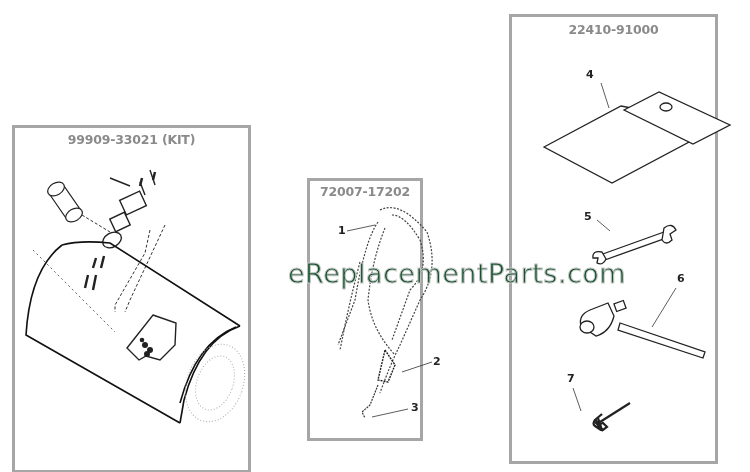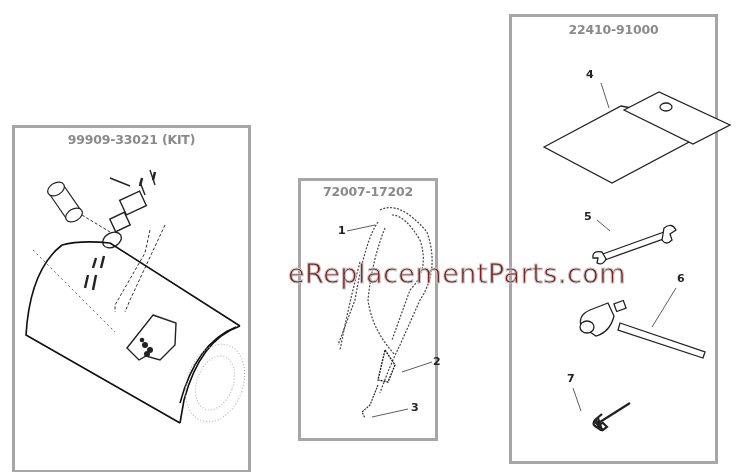--- a/index.html
+++ b/index.html
@@ -5,21 +5,21 @@
   html, body { margin:0; padding:0; background:#ffffff; }
   body { width:750px; height:472px; position:relative; overflow:hidden;
          font-family:"Liberation Sans", sans-serif; }
   .panel { position:absolute; border:3px solid #a6a6a6; background:#ffffff; box-sizing:border-box; }
   .panel-title { position:absolute; left:0; right:0; text-align:center; color:#8a8a8a;
                  font-family:"DejaVu Sans", sans-serif; font-weight:bold; font-size:12.5px;
                  letter-spacing:-0.2px; }
   .callout { position:absolute; font-family:"DejaVu Sans", sans-serif; font-weight:bold;
              font-size:11px; color:#222; }
   svg.art { position:absolute; left:0; top:0; overflow:visible; }
-  .watermark { position:absolute; left:288px; top:258px; font-size:27px; color:#7f1d1d;
+  .watermark { position:absolute; left:288px; top:258px; font-size:27px; color:#14532d;
                letter-spacing:0.5px; font-family:"DejaVu Sans", sans-serif;
                -webkit-text-stroke:1px #c8c8c8; pointer-events:none; }
 </style>
 </head>
 <body>
 
 <div class="panel" style="left:12px; top:125px; width:239px; height:348px;">
   <div class="panel-title" style="top:4px;">99909-33021 (KIT)</div>
 </div>
 <svg class="art" width="750" height="472">
@@ -65,21 +65,21 @@
     <circle cx="147" cy="354" r="2.3" fill="#222"></circle>
       <circle cx="142" cy="340" r="1.6" fill="#222"></circle>
   </g>
 
   <g fill="none" stroke="#aaa" stroke-width="1" stroke-dasharray="1,2">
     <ellipse cx="215" cy="383" rx="28" ry="40" transform="rotate(20 215 383)"></ellipse>
     <ellipse cx="215" cy="383" rx="18" ry="28" transform="rotate(20 215 383)"></ellipse>
   </g>
 </svg>
 
-<div class="panel" style="left:298px; top:178px; width:140px; height:263px;">
+<div class="panel" style="left:307px; top:178px; width:116px; height:263px;">
   <div class="panel-title" style="top:3px;">72007-17202</div>
 </div>
 <svg class="art" width="750" height="472">
   <g fill="none" stroke="#444" stroke-width="1.2" stroke-dasharray="2,1.5">
     <path d="M380,210 Q400,200 427,232 Q440,270 420,300 L400,345 Q390,365 380,393"></path>
     <path d="M378,222 Q365,240 355,300 L338,345"></path>
     <path d="M385,228 Q372,260 368,300 Q372,330 395,355"></path>
     <path d="M392,215 Q405,215 420,240 Q430,270 410,290 L392,340"></path>
     <path d="M360,262 Q350,300 343,335 L340,350"></path>
   </g>

